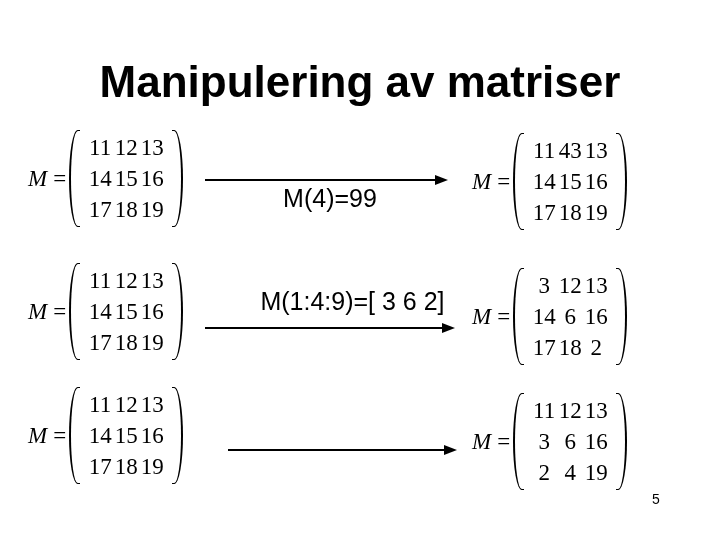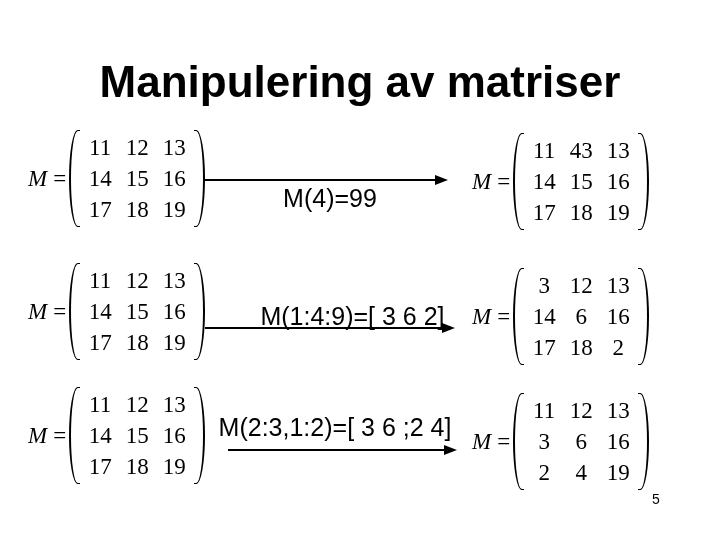--- a/index.html
+++ b/index.html
@@ -46,21 +46,20 @@
   }
   .pright {
     border-right: 2px solid #000;
     border-top: 1.5px solid #000;
     border-bottom: 1.5px solid #000;
     border-radius: 0 9px 9px 0 / 0 50px 50px 0;
   }
   .mgrid {
     display: grid;
     grid-template-columns: repeat(3, auto);
-    column-gap: 11px;
     padding: 2px 7px;
   }
   .mcell {
     min-width: 26px;
     text-align: center;
     line-height: 31px;
   }
   
   .op-label {
     position: absolute;
@@ -153,21 +152,21 @@
       <span class="mcell">14</span>
       <span class="mcell">15</span>
       <span class="mcell">16</span>
       <span class="mcell">17</span>
       <span class="mcell">18</span>
       <span class="mcell">19</span>
     </div>
     <span class="paren pright"></span>
   </div>
 
-  <div class="op-label" style="left:230px; top:302px; width:245px;">M(1:4:9)=[ 3 6 2]</div>
+  <div class="op-label" style="left:230px; top:287px; width:245px;">M(1:4:9)=[ 3 6 2]</div>
 
   <div class="arrow" style="left:205px; top:320px; width:250px;">
     <div class="arrow-line"></div>
     <div class="arrow-head"></div>
   </div>
 
   <div class="matrix" style="left:472px; top:268px;">
     <span class="mvar">M</span>
     <span class="meq">=</span>
     <span class="paren pleft"></span>
@@ -196,21 +195,20 @@
       <span class="mcell">14</span>
       <span class="mcell">15</span>
       <span class="mcell">16</span>
       <span class="mcell">17</span>
       <span class="mcell">18</span>
       <span class="mcell">19</span>
     </div>
     <span class="paren pright"></span>
   </div>
 
-  <div class="op-label" style="left:210px; top:413px; width:250px;">M(2:3,1:2)=[ 3 6 ;2 4]</div>
 
   <div class="arrow" style="left:228px; top:442px; width:229px;">
     <div class="arrow-line"></div>
     <div class="arrow-head"></div>
   </div>
 
   <div class="matrix" style="left:472px; top:393px;">
     <span class="mvar">M</span>
     <span class="meq">=</span>
     <span class="paren pleft"></span>

